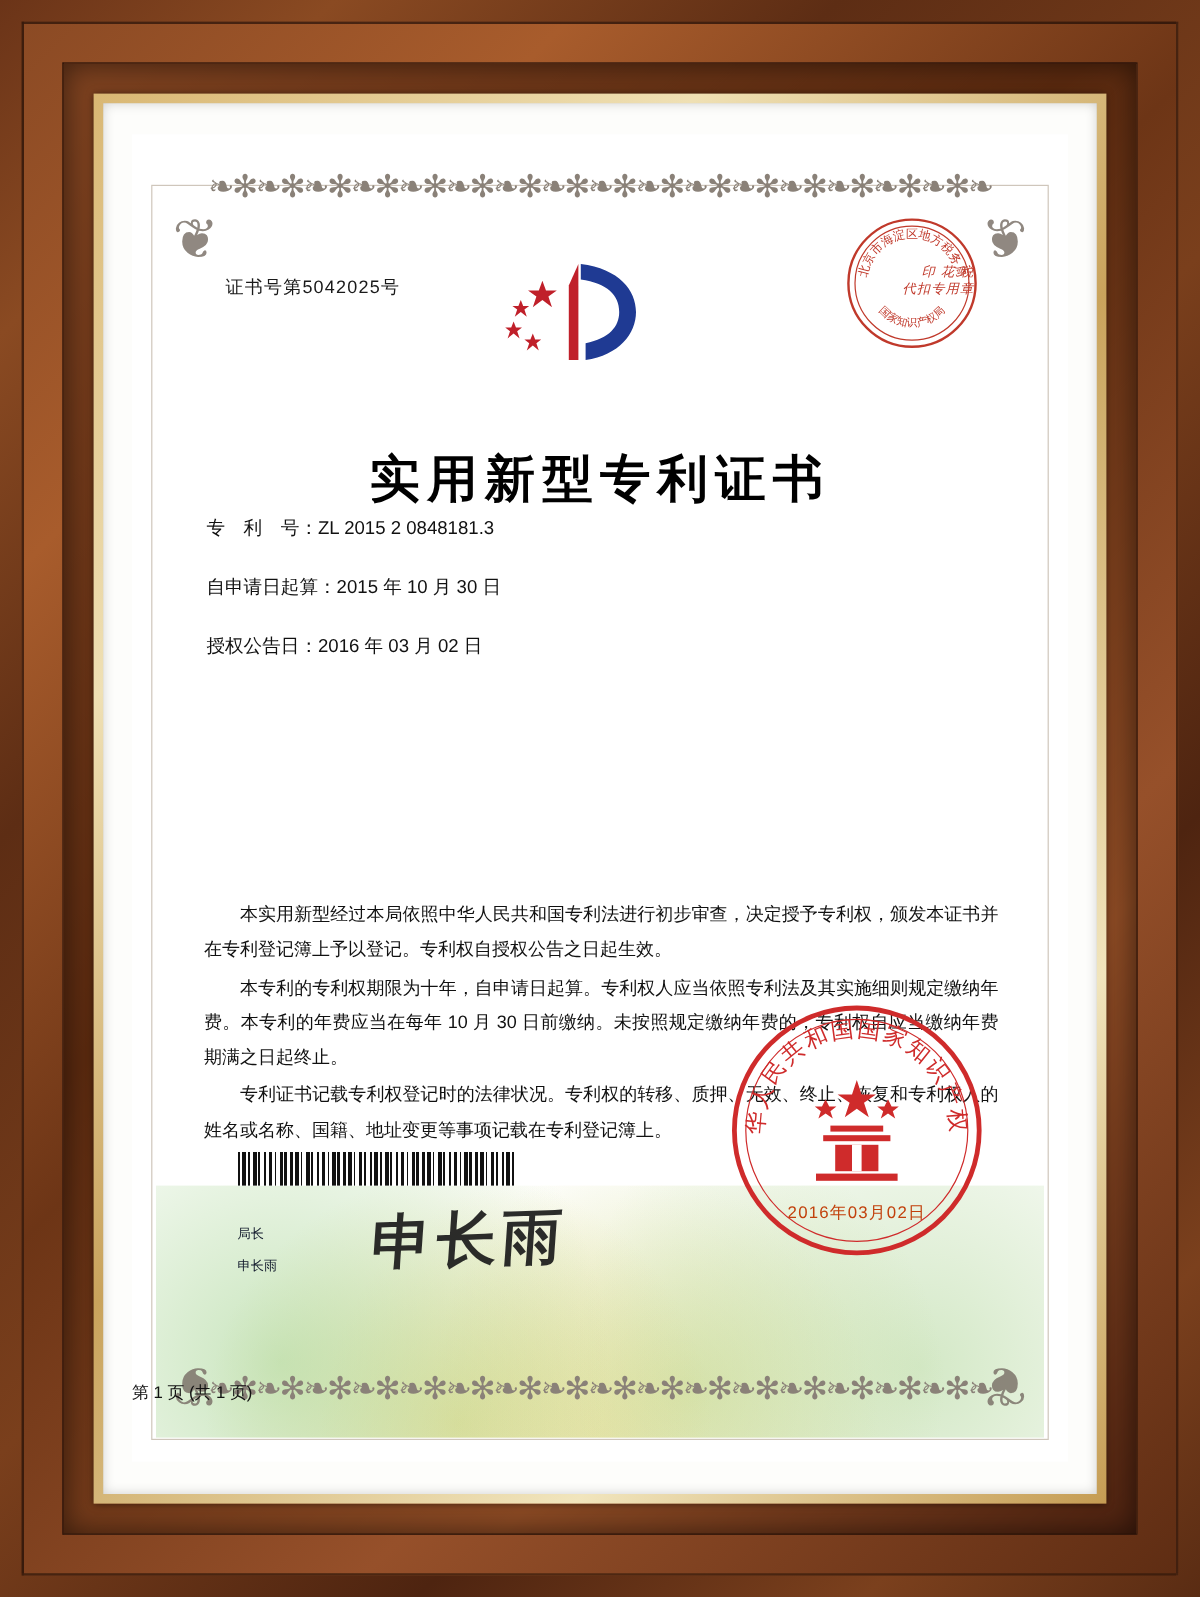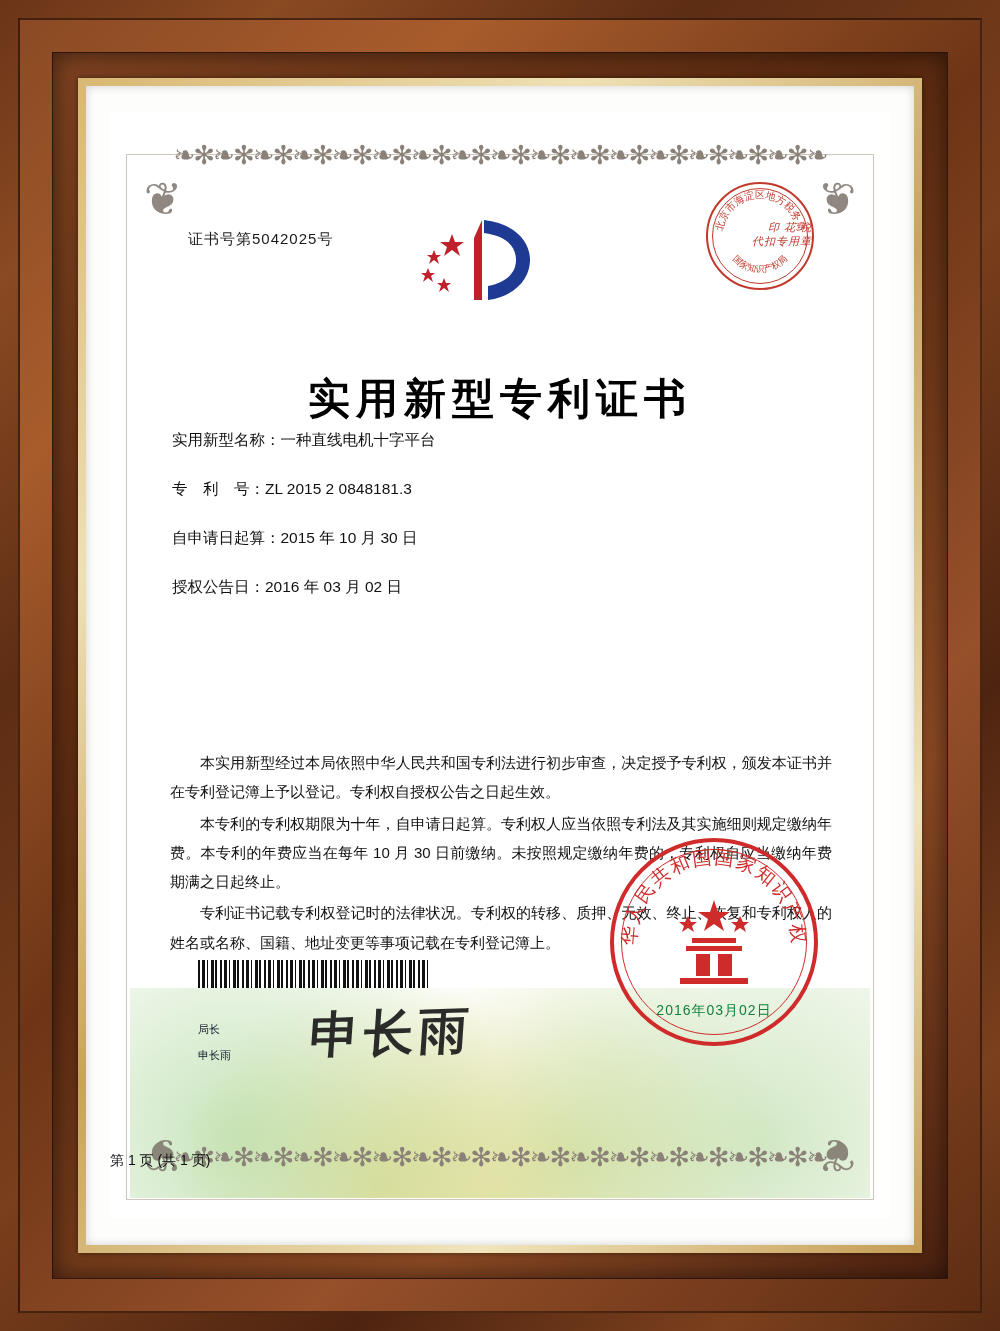--- a/index.html
+++ b/index.html
@@ -158,21 +158,21 @@
   }
   .seal-nat .emblem{
     position:absolute;left:50%;top:50%;transform:translate(-50%,-50%);
     width:96px;height:96px;
   }
   .seal-nat .ring-text{
     position:absolute;left:0;top:0;width:200px;height:200px;
   }
   .seal-nat .seal-date{
     position:absolute;left:0;right:0;bottom:22px;text-align:center;
-    font-size:14px;letter-spacing:1px;color:#15803d;
+    font-size:14px;letter-spacing:1px;color:#c2410c;
   }
   .page-no{
     position:absolute;left:0;right:0;bottom:48px;
     font-size:14px;color:#111;
   }
 </style>
 </head>
 <body>
 
 <div class="frame-outer">
@@ -226,23 +226,20 @@
       <div class="mid">
         <div>印 花 税</div>
         <div>代扣专用章</div>
       </div>
     </div>
 
     <div class="title">实用新型专利证书</div>
 
     <div class="fields">
       <div class="field">
-        <span class="lbl">实用新型名称：</span><span class="val">一种直线电机十字平台</span>
-      </div>
-      <div class="field">
         <span class="lbl">专　利　号：</span><span class="val">ZL 2015 2 0848181.3</span>
       </div>
       <div class="field">
         <span class="lbl">自申请日起算：</span><span class="val">2015 年 10 月 30 日</span>
       </div>
       <div class="field">
         <span class="lbl">授权公告日：</span><span class="val">2016 年 03 月 02 日</span>
       </div>
     </div>
 

